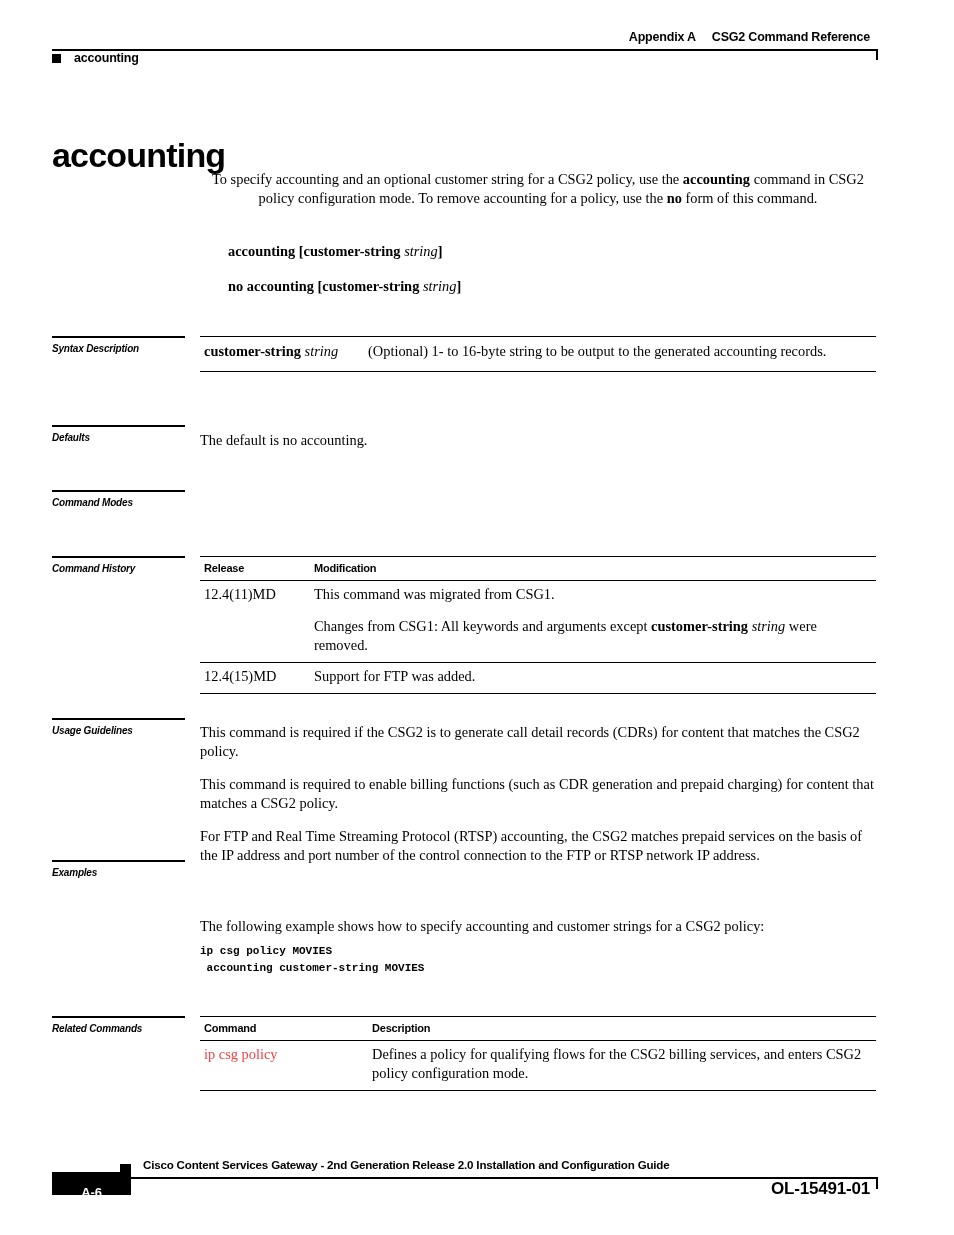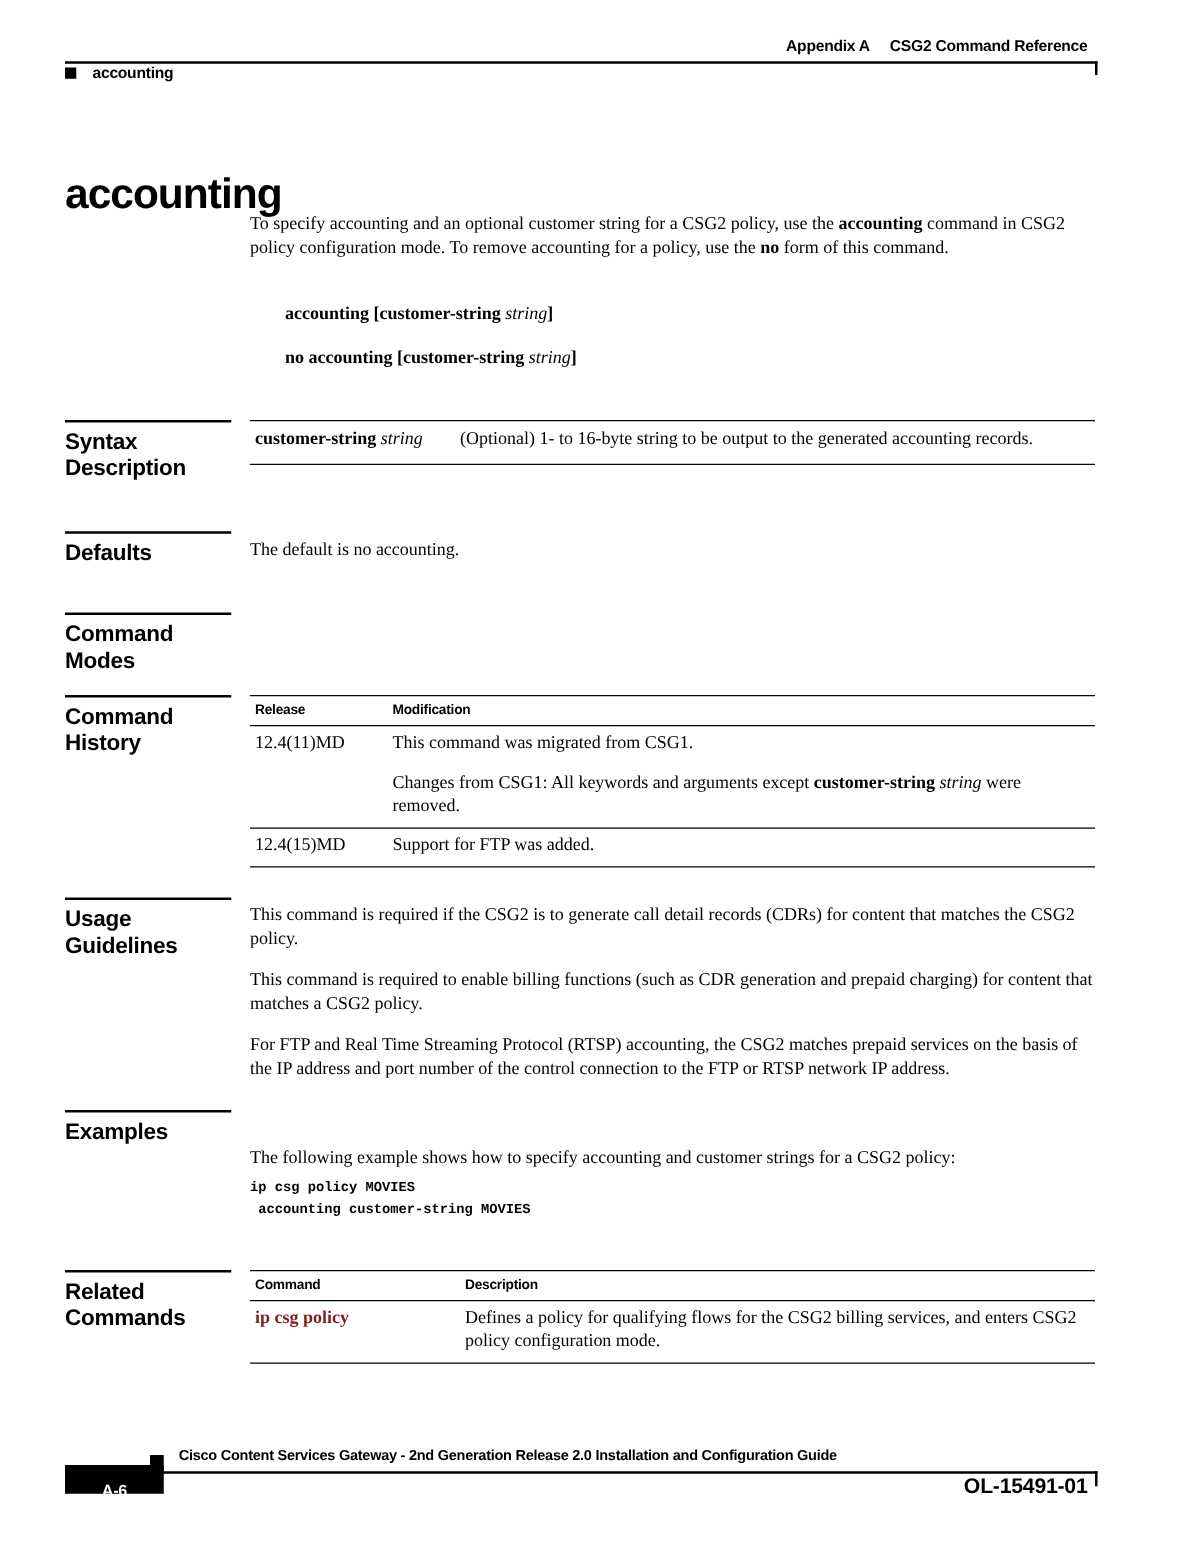--- a/index.html
+++ b/index.html
@@ -92,39 +92,40 @@
     letter-spacing: -0.8px;
   }
 
   
   .intro {
     position: absolute;
     left: 200px; top: 170px;
     width: 676px;
     font-size: 14.4px;
     line-height: 19px;
-    text-align: left;
+    text-align: center;
   }
 
   .syntax-line {
     position: absolute;
     left: 228px;
     font-size: 14.4px;
     line-height: 19px;
     white-space: nowrap;
   }
   .syntax-line.l1 { top: 242px; }
   .syntax-line.l2 { top: 277px; }
 
   
   .sect-label {
     position: absolute;
     left: 52px;
     width: 133px;
-    font-size: 18px;
+    font-size: 10px;
+    font-style: italic;
   }
   .sect-label .lbl-rule {
     width: 133px;
     margin-bottom: 5px;
   }
   .sect-body {
     position: absolute;
     left: 200px;
     width: 676px;
     font-size: 14.4px;
@@ -178,22 +179,22 @@
     line-height: 19px;
     padding: 4px 4px 7px 4px;
   }
   .dtable .col-a { width: 110px; flex: 0 0 110px; box-sizing: border-box; }
   .dtable .col-b { flex: 1 1 auto; box-sizing: border-box; }
   .dtable .drow .cell p { margin: 0 0 13px 0; }
   .dtable .drow .cell p:last-child { margin-bottom: 0; }
 
   .rel-col-a { width: 168px; flex: 0 0 168px; box-sizing: border-box; }
   .link {
-    color: #7f1d1d;
-    font-weight: bold;
+    color: #ef4444;
+    font-weight: normal;
   }
 
   
   .codeblock {
     position: absolute;
     left: 200px;
     font-size: 11px;
     line-height: 16.5px;
     white-space: pre;
   }
@@ -339,21 +340,21 @@
   <div class="sect-label" style="top:718px;">
     <div class="lbl-rule rule2"></div>
     <div class="sans">Usage Guidelines</div>
   </div>
   <div class="sect-body" style="top:723px;">
     <p>This command is required if the CSG2 is to generate call detail records (CDRs) for content that matches the CSG2 policy.</p>
     <p>This command is required to enable billing functions (such as CDR generation and prepaid charging) for content that matches a CSG2 policy.</p>
     <p>For FTP and Real Time Streaming Protocol (RTSP) accounting, the CSG2 matches prepaid services on the basis of the IP address and port number of the control connection to the FTP or RTSP network IP address.</p>
   </div>
 
-  <div class="sect-label" style="top:888px;">
+  <div class="sect-label" style="top:860px;">
     <div class="lbl-rule rule2"></div>
     <div class="sans">Examples</div>
   </div>
   <div class="sect-body" style="top:917px;">
     <p>The following example shows how to specify accounting and customer strings for a CSG2 policy:</p>
   </div>
   <div class="codeblock mono" style="top:943px;">ip csg policy MOVIES
  accounting customer-string MOVIES</div>
 
   <div class="sect-label" style="top:1016px;">

